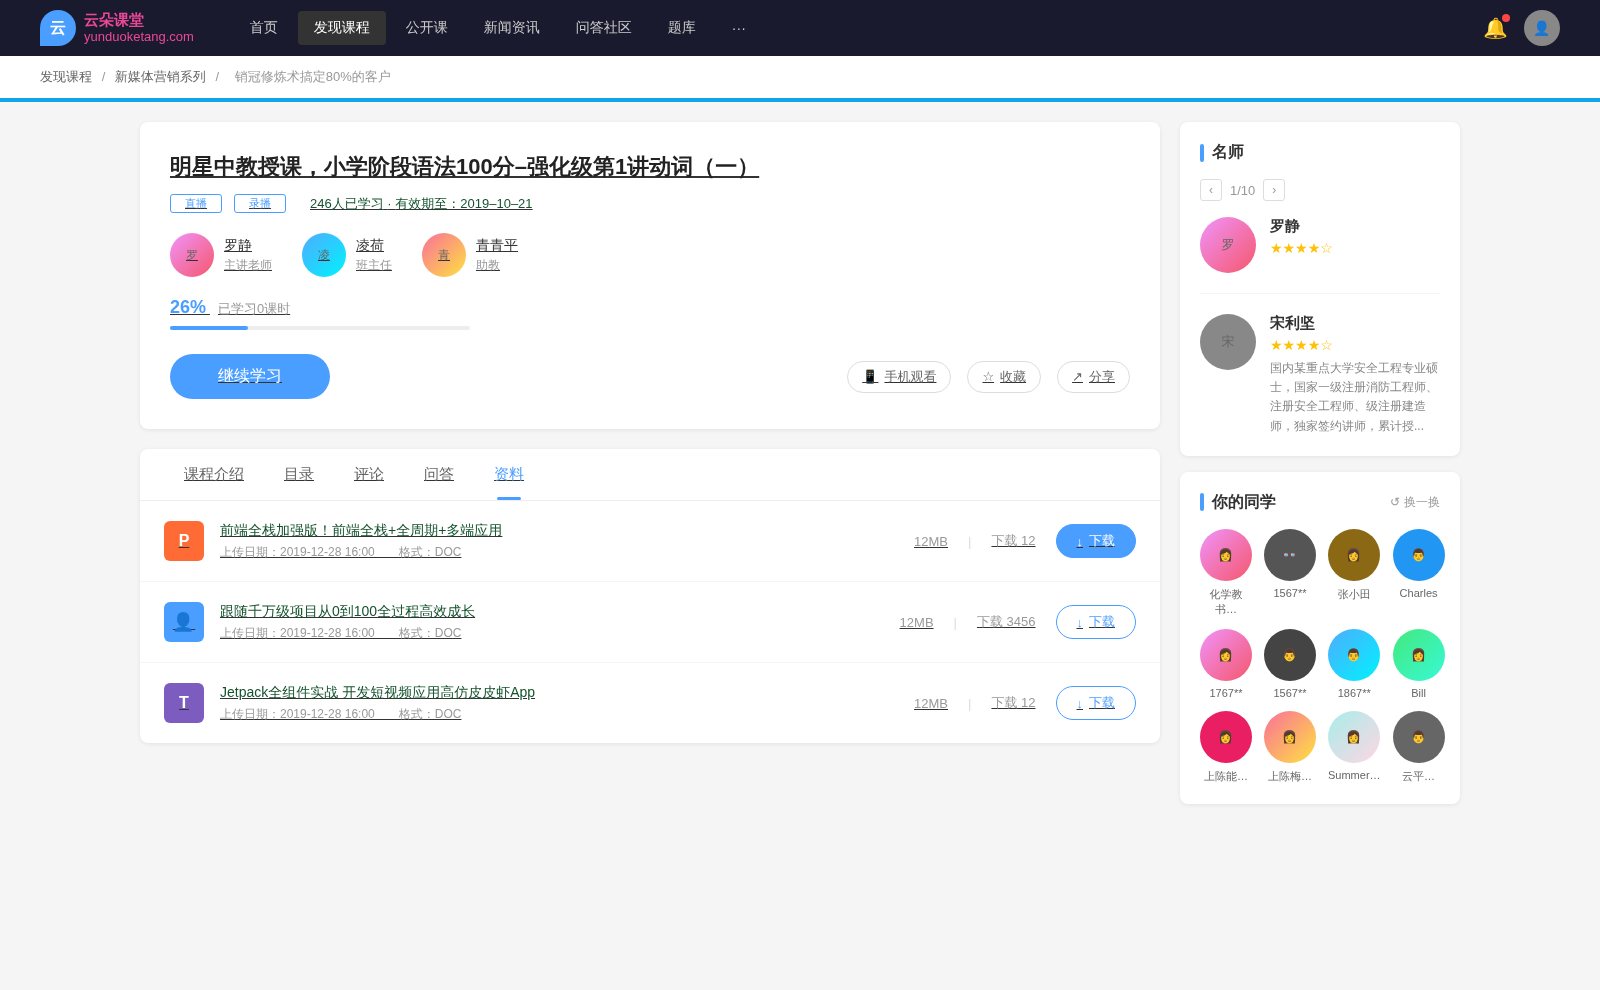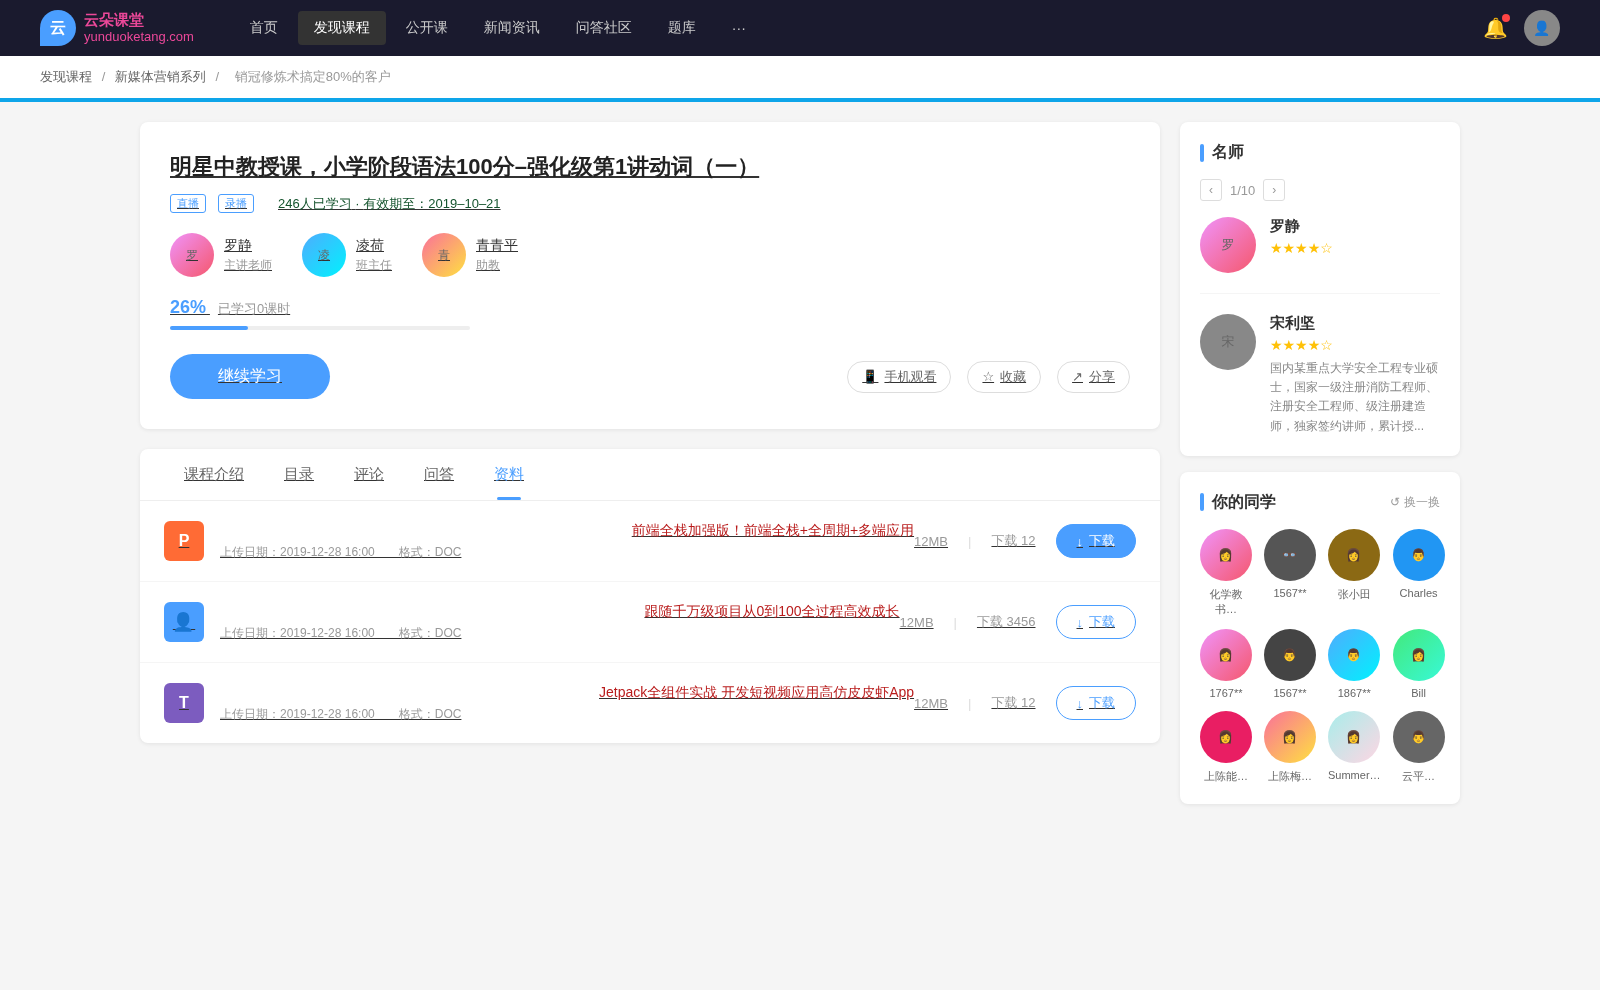--- a/index.html
+++ b/index.html
@@ -28,21 +28,21 @@
     
     .main-container { max-width: 1400px; margin: 20px auto; padding: 0 40px; display: flex; gap: 20px; }
 
     
     .content-area { flex: 1; text-decoration: underline; }
 
     
     .course-card { background: white; border-radius: 8px; padding: 30px; margin-bottom: 20px; box-shadow: 0 1px 4px rgba(0,0,0,0.08); }
     .course-title { font-size: 22px; font-weight: bold; color: #222; margin-bottom: 12px; }
     .course-meta { display: flex; align-items: center; gap: 12px; margin-bottom: 20px; }
-    .tag { border: 1px solid #4a9eff; color: #4a9eff; font-size: 11px; padding: 1px 6px; border-radius: 3px; }
+    .tag { border: 1px solid #4a9eff; color: #4a9eff; font-size: 11px; padding: 1px 14px; border-radius: 3px; }
     .course-info { color: #14532d; font-size: 13px; margin-left: 12px; }
     .teachers { display: flex; gap: 30px; margin-bottom: 20px; }
     .teacher { display: flex; align-items: center; gap: 10px; }
     .teacher-avatar { width: 44px; height: 44px; border-radius: 50%; background: #ddd; overflow: hidden; display: flex; align-items: center; justify-content: center; font-size: 12px; color: #666; }
     .teacher-info .name { font-size: 14px; font-weight: 500; color: #333; }
     .teacher-info .role { font-size: 12px; color: #999; margin-top: 2px; }
     .progress-section { margin-bottom: 24px; }
     .progress-pct { color: #4a9eff; font-size: 18px; font-weight: bold; }
     .progress-label { color: #999; font-size: 13px; margin-left: 8px; }
     .progress-bar-bg { height: 4px; background: #eee; border-radius: 2px; margin-top: 8px; width: 300px; }
@@ -61,21 +61,21 @@
     .tabs-content { padding: 0; }
 
     
     .resource-item { display: flex; align-items: center; padding: 20px 24px; border-bottom: 1px solid #f5f5f5; }
     .resource-item:last-child { border-bottom: none; }
     .resource-icon { width: 40px; height: 40px; border-radius: 6px; display: flex; align-items: center; justify-content: center; color: white; font-weight: bold; font-size: 16px; margin-right: 16px; flex-shrink: 0; }
     .resource-icon.orange { background: #ff6b35; }
     .resource-icon.blue { background: #4a9eff; }
     .resource-icon.purple { background: #7c5cbf; }
     .resource-info { flex: 1; }
-    .resource-name { font-size: 14px; color: #b91c1c; font-weight: 500; margin-bottom: 4px; text-align: right; }
+    .resource-name { font-size: 14px; color: #14532d; font-weight: 500; margin-bottom: 4px; }
     .resource-meta { font-size: 12px; color: #999; }
     .resource-stats { display: flex; align-items: center; gap: 20px; color: #999; font-size: 13px; margin-right: 20px; white-space: nowrap; }
     .resource-stats .sep { color: #ddd; }
     .btn-download { border: 1px solid #4a9eff; color: #4a9eff; background: white; border-radius: 20px; padding: 7px 20px; cursor: pointer; font-size: 13px; display: flex; align-items: center; gap: 6px; white-space: nowrap; }
     .btn-download.solid { background: #4a9eff; color: white; }
 
     
     .sidebar { width: 280px; flex-shrink: 0; }
     .sidebar-card { background: white; border-radius: 8px; padding: 20px; margin-bottom: 16px; box-shadow: 0 1px 4px rgba(0,0,0,0.08); }
     .sidebar-title { display: flex; align-items: center; gap: 8px; font-size: 16px; font-weight: bold; color: #333; margin-bottom: 16px; }

